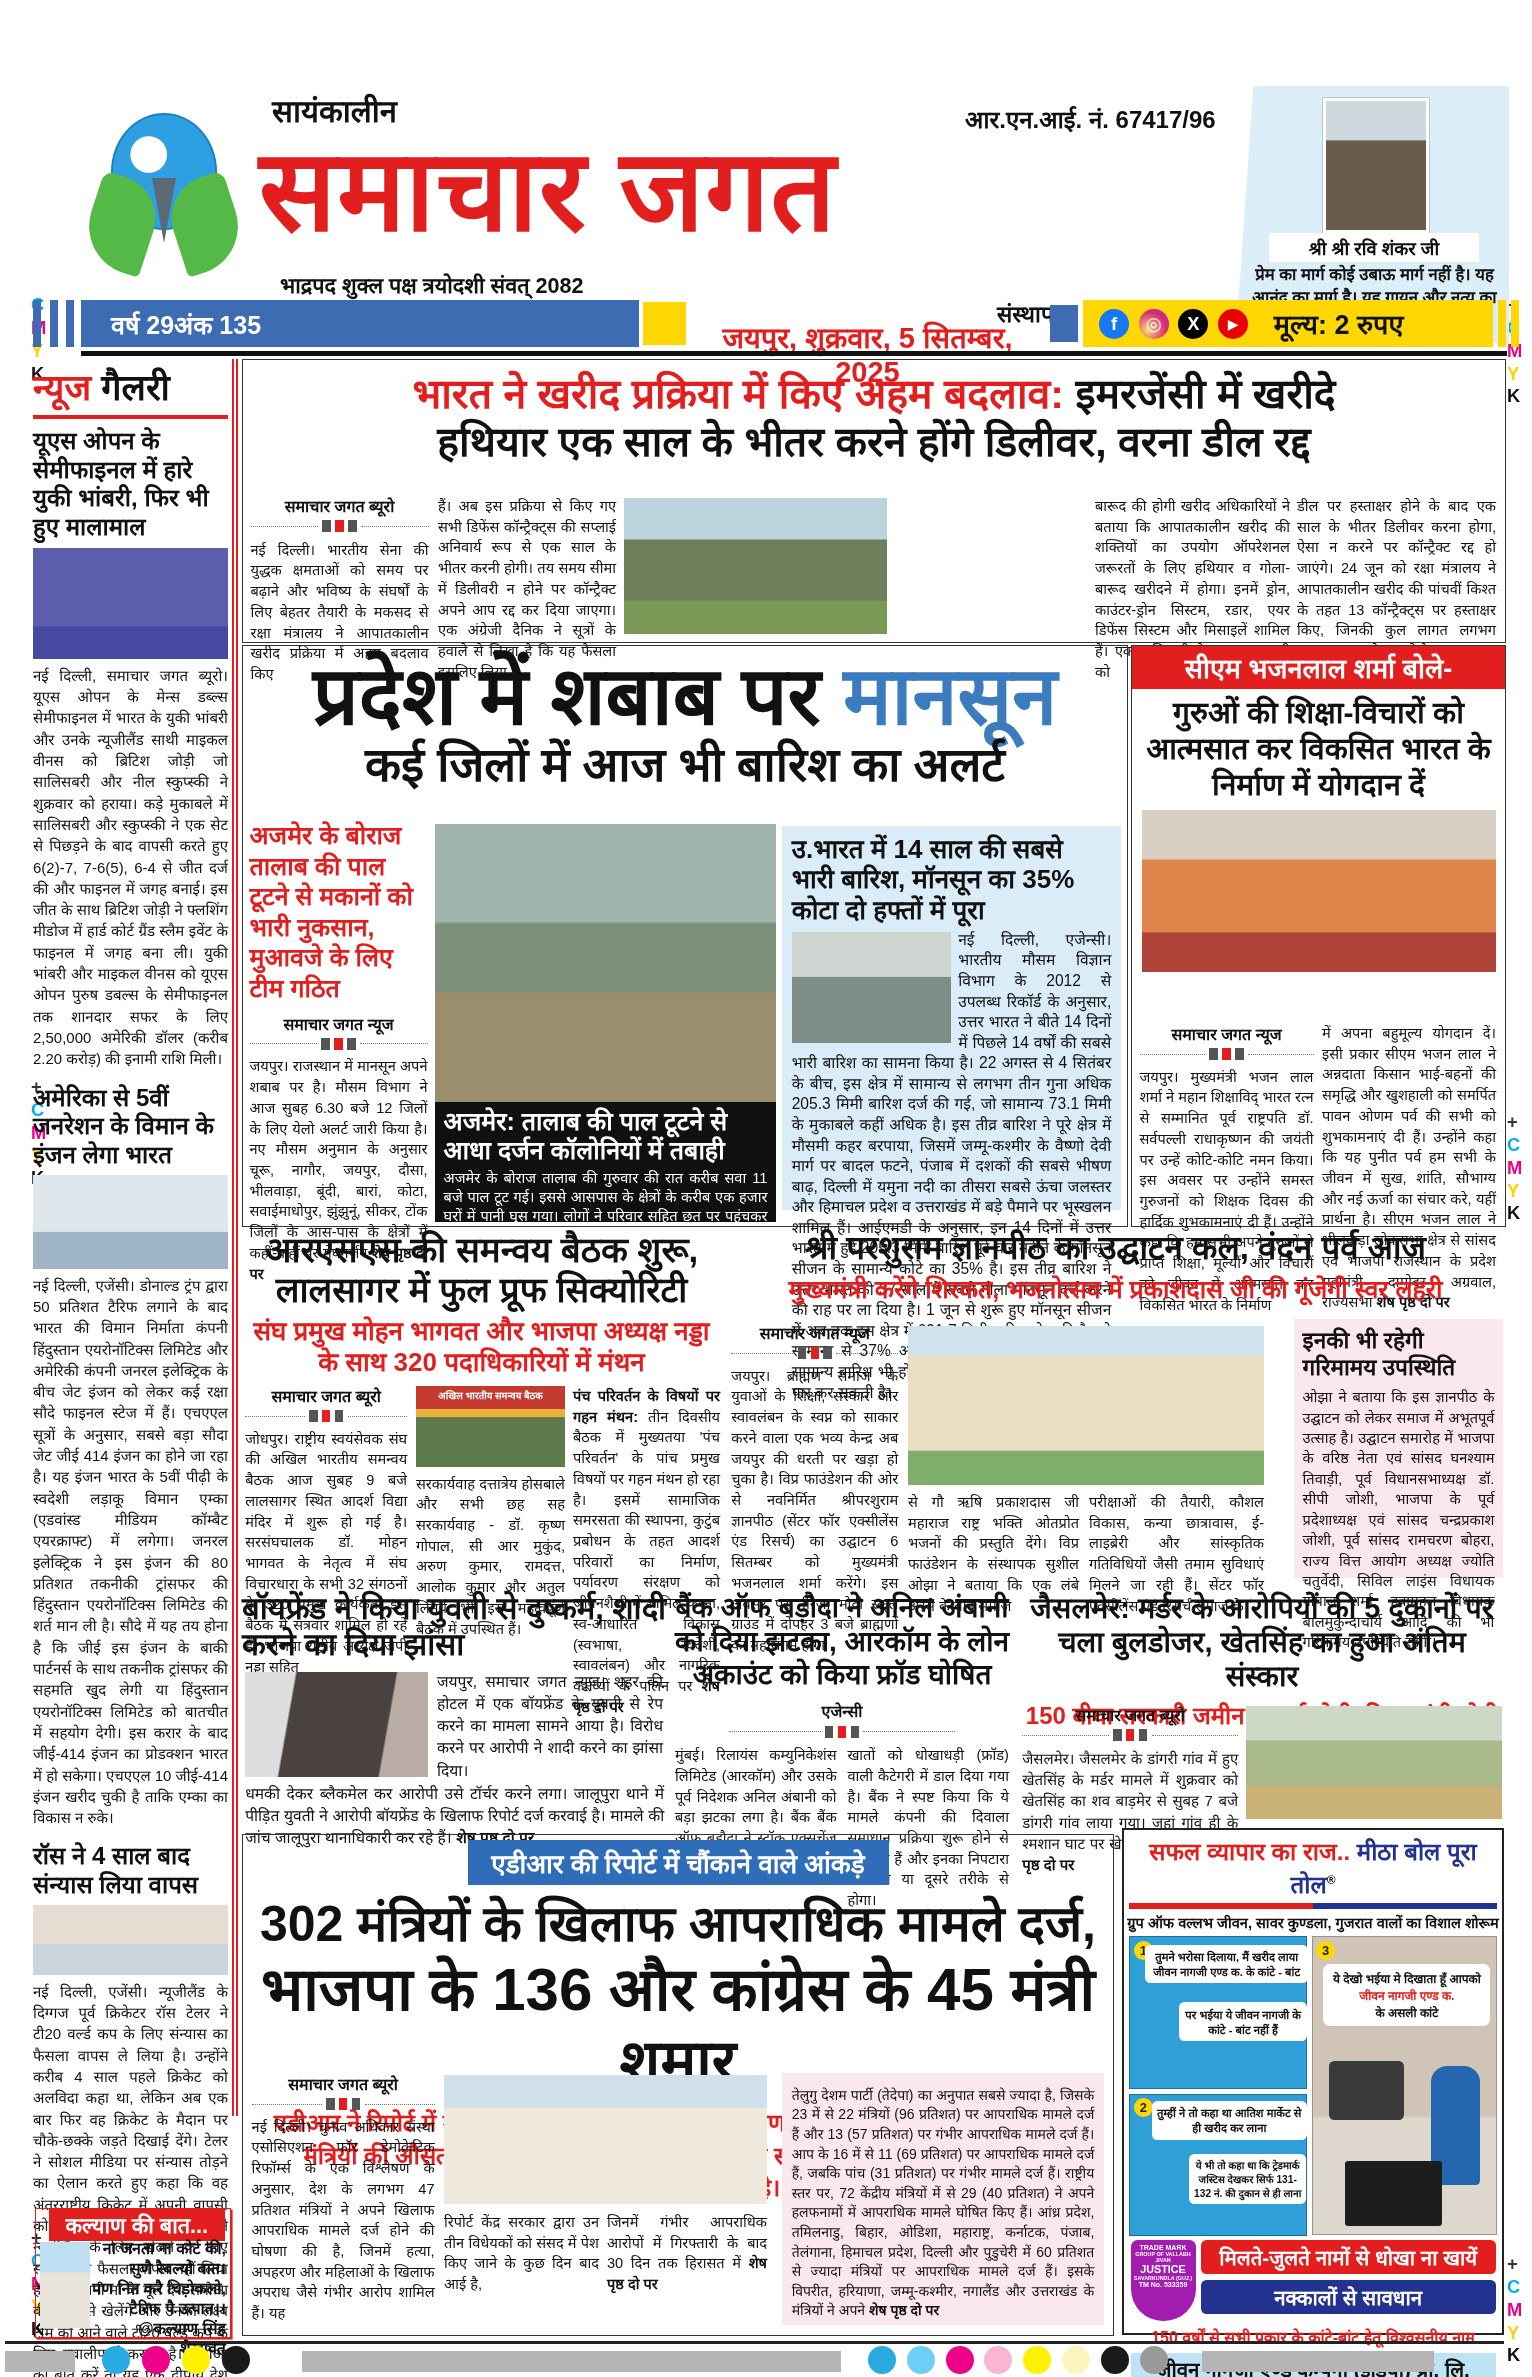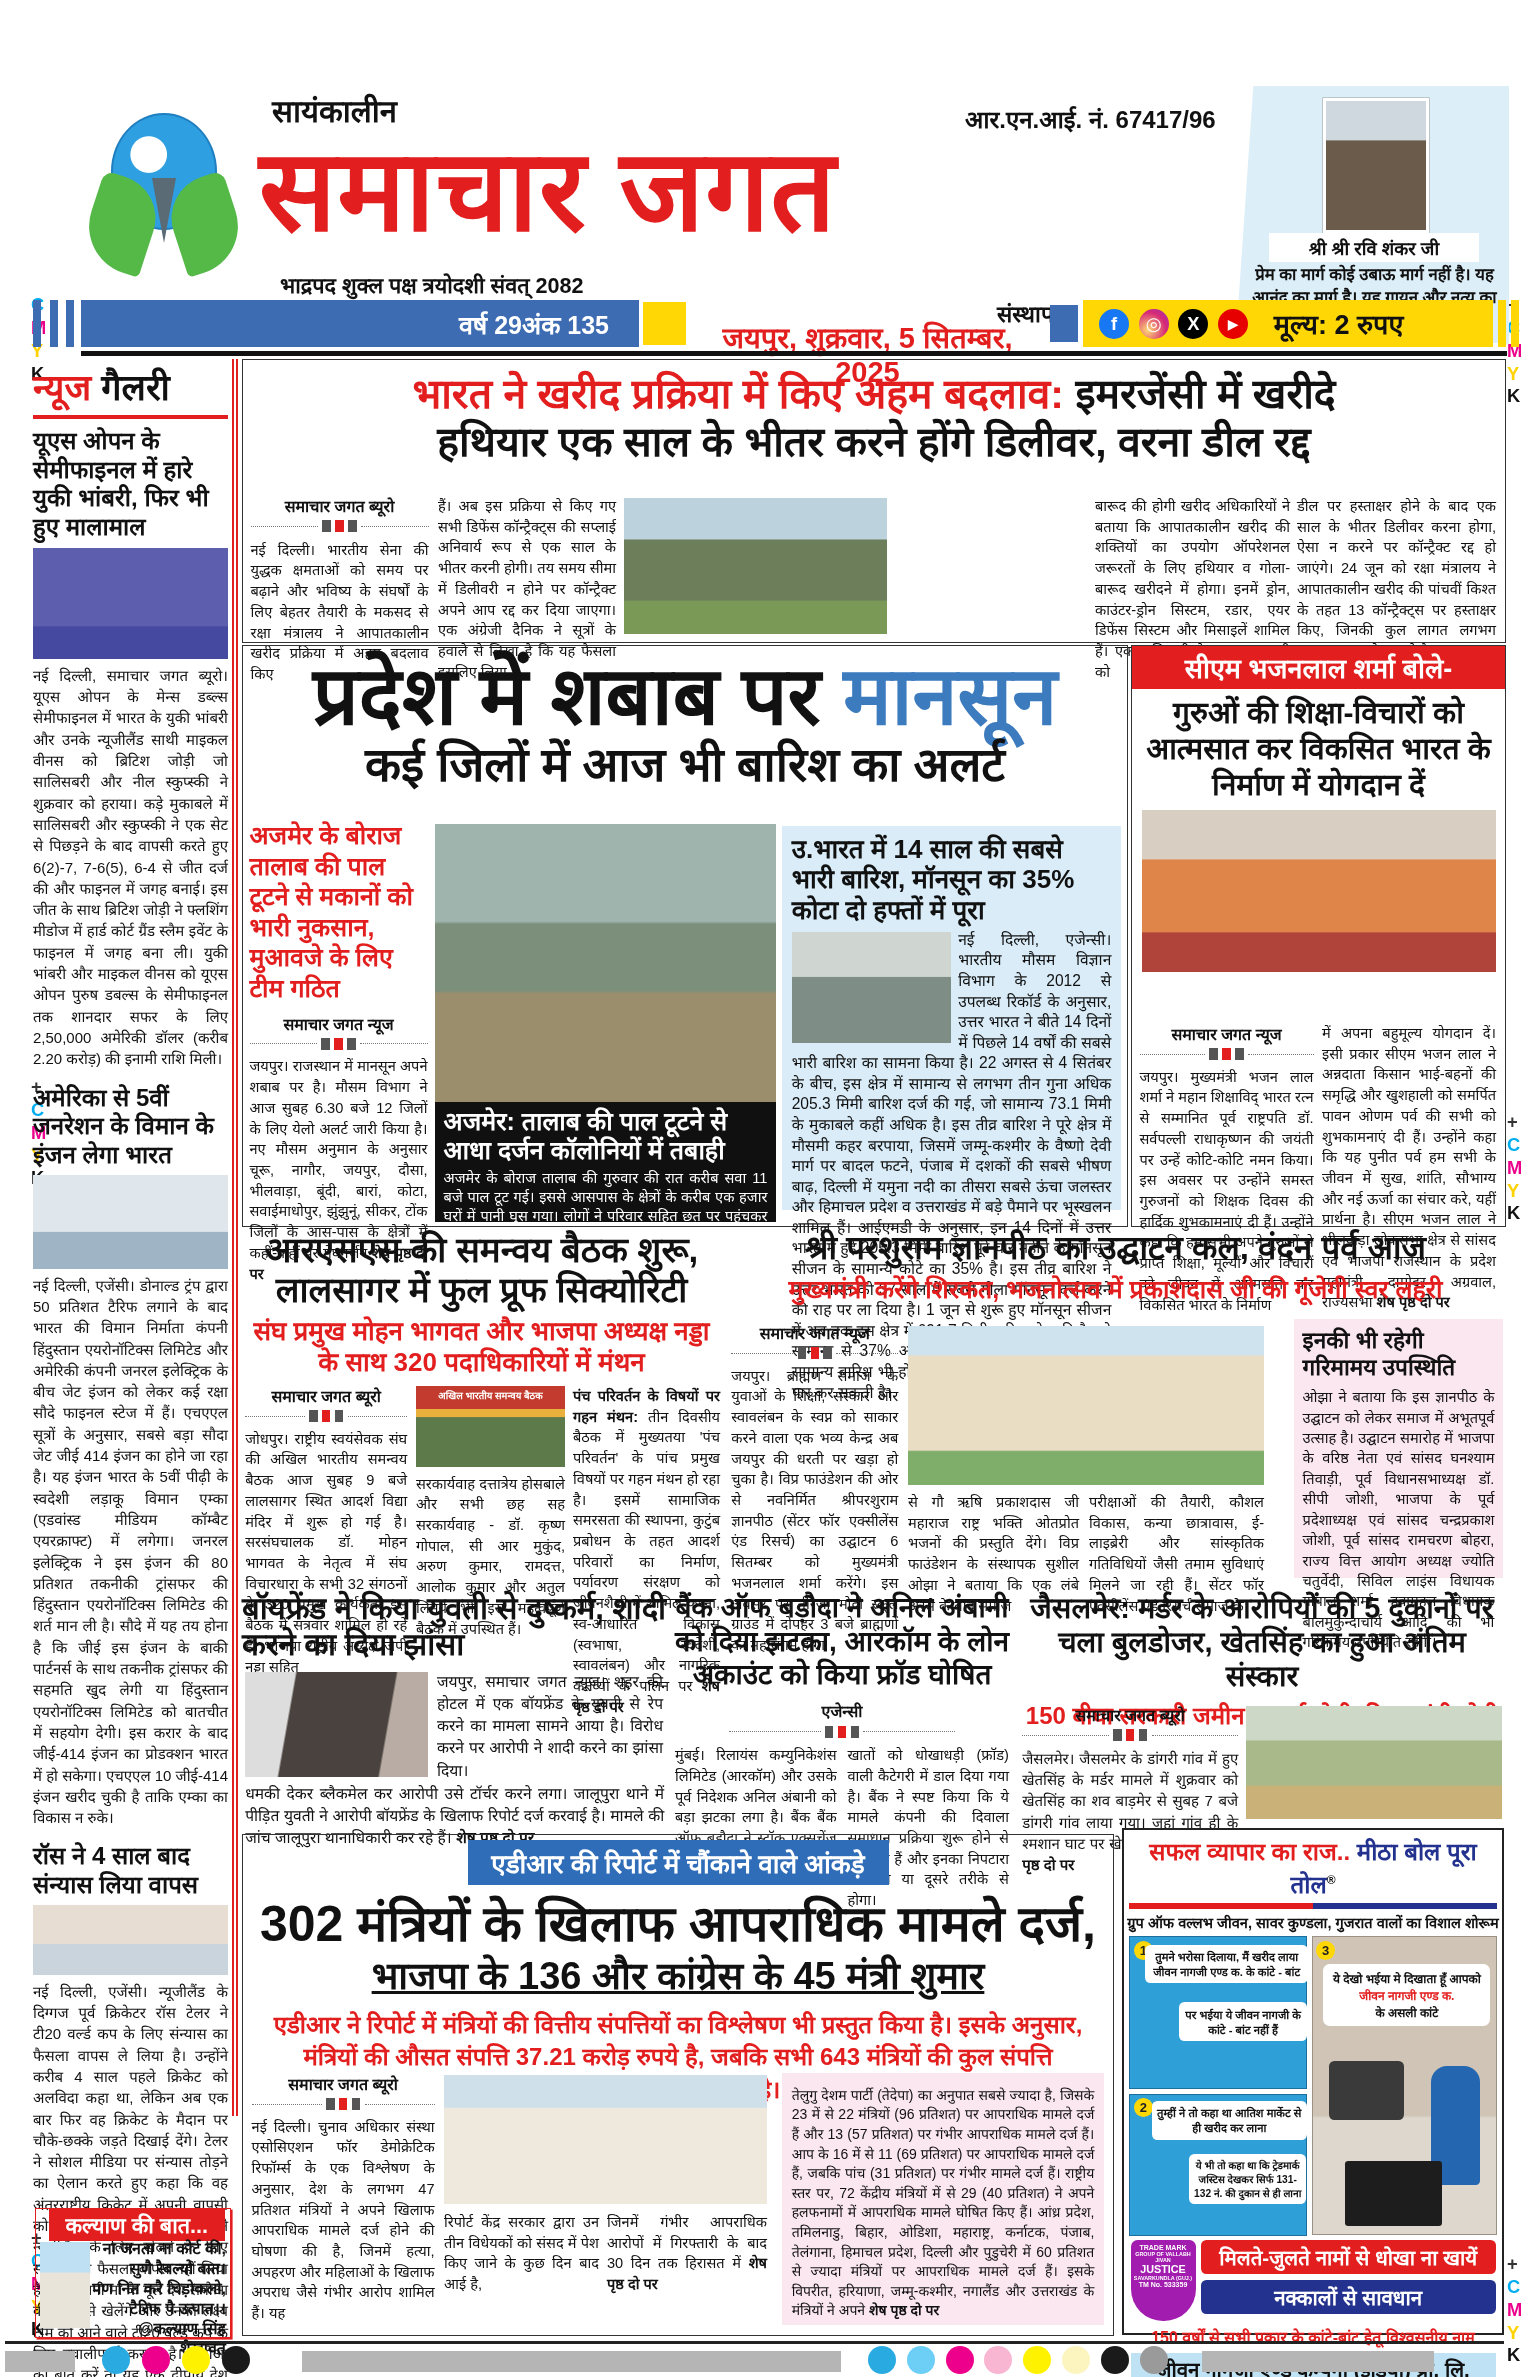--- a/index.html
+++ b/index.html
@@ -89,21 +89,21 @@
 
   <div class="abs" style="left:1237px;top:86px;width:272px;height:258px;background:#dceef8;clip-path:polygon(6% 0,100% 0,100% 100%,0 92%);">
     <div class="abs" style="left:86px;top:12px;width:100px;height:129px;background:linear-gradient(180deg,#cfd8df 0 30%,#6b5b4a 31% 100%);border:3.2px solid #fff;box-shadow:0 0 0 0.5px #999;"></div>
     <div class="abs b c" style="left:32px;top:147px;width:210px;font-size:18.3px;background:#fff;padding:2.2px 0;">श्री श्री रवि शंकर जी</div>
     <div class="abs b c" style="left:13.5px;top:178px;width:248px;font-size:16.7px;line-height:1.35;">प्रेम का मार्ग कोई उबाऊ मार्ग नहीं है। यह आनंद का मार्ग है। यह गायन और नृत्य का मार्ग है।</div>
   </div>
 
   <div class="abs" style="left:33px;top:300px;width:7.5px;height:47px;background:#3d6cb3;"></div>
   <div class="abs" style="left:50px;top:300px;width:7.5px;height:47px;background:#3d6cb3;"></div>
   <div class="abs" style="left:66px;top:300px;width:7.5px;height:47px;background:#3d6cb3;"></div>
-  <div class="abs" style="left:81px;top:300px;width:558px;height:47px;background:#3d6cb3;display:flex;align-items:center;justify-content:flex-end;padding:0 30px;box-sizing:border-box;">
+  <div class="abs" style="left:81px;top:300px;width:558px;height:47px;background:#3d6cb3;display:flex;align-items:center;justify-content:flex-start;padding:0 30px;box-sizing:border-box;">
     <span class="b white" style="font-size:25px;">वर्ष 29</span>
     <span class="b white" style="font-size:25px;">अंक 135</span>
   </div>
   <div class="abs" style="left:643px;top:302px;width:43px;height:43px;background:#ffd705;"></div>
   <div class="abs b c red" style="left:695px;top:317px;width:345px;font-size:29px;">जयपुर, शुक्रवार, 5 सितम्बर, 2025</div>
 
   <div class="abs" style="left:1050px;top:305px;width:28px;height:37px;background:#3d6cb3;"></div>
   <div class="abs" style="left:1083px;top:300px;width:410px;height:47px;background:#ffd705;display:flex;align-items:center;gap:9.7px;padding:0 16px;box-sizing:border-box;">
     <span class="icon-circle" style="background:#1877f2;">f</span>
     <span class="icon-circle" style="background:radial-gradient(circle at 30% 70%,#feda75,#d62976 60%,#962fbf);">◎</span>
@@ -293,21 +293,21 @@
           <span class="sq g"></span>
         </div>
       <div class="body-text" style="margin-top:6.5px;font-size:15px;"><span>जैसलमेर। जैसलमेर के डांगरी गांव में हुए खेतसिंह के मर्डर मामले में शुक्रवार को खेतसिंह का शव बाड़मेर से सुबह 7 बजे डांगरी गांव लाया गया। जहां गांव ही के श्मशान घाट पर खेत सिंह का अंतिम</span> <span class="cont">शेष पृष्ठ दो पर</span></div>
     </div>
     <div class="photo abs" style="left:226px;top:115px;width:256px;height:113px;background:linear-gradient(180deg,#cdd8c7 0 30%,#a9b98a 31% 70%,#c9b178 71% 100%);"></div>
   </div>
 
   <div class="abs border-box" style="left:242px;top:1834px;width:870px;height:500px;">
     <div class="banner-blue" style="width:421px;margin:5.4px auto 0;font-size:26px;padding:4.3px 0;">एडीआर की रिपोर्ट में चौंकाने वाले आंकड़े</div>
     <div class="b c" style="font-size:50px;line-height:1.2;margin-top:8.6px;">302 मंत्रियों के खिलाफ आपराधिक मामले दर्ज,</div>
-    <div class="b c" style="font-size:38px;line-height:1.2;text-decoration:underline;">भाजपा के 136 और कांग्रेस के 45 मंत्री शुमार</div>
+    <div class="b c" style="font-size:60px;line-height:1.2;">भाजपा के 136 और कांग्रेस के 45 मंत्री शुमार</div>
     <div class="b c red" style="font-size:24px;line-height:1.35;margin-top:9.7px;padding:0 21.6px;">एडीआर ने रिपोर्ट में मंत्रियों की वित्तीय संपत्तियों का विश्लेषण भी प्रस्तुत किया है। इसके अनुसार, मंत्रियों की औसत संपत्ति 37.21 करोड़ रुपये है, जबकि सभी 643 मंत्रियों की कुल संपत्ति 23,929 करोड़ रुपये है।</div>
 
     <div class="abs" style="left:8.6px;top:238px;width:183px;">
       <div class="byline">समाचार जगत ब्यूरो</div>
       <div class="divider">
           <span class="sq g"></span>
           <span class="sq r"></span>
           <span class="sq g"></span>
         </div>
       <div class="body-text" style="margin-top:6.5px;">नई दिल्ली। चुनाव अधिकार संस्था एसोसिएशन फॉर डेमोक्रेटिक रिफॉर्म्स के एक विश्लेषण के अनुसार, देश के लगभग 47 प्रतिशत मंत्रियों ने अपने खिलाफ आपराधिक मामले दर्ज होने की घोषणा की है, जिनमें हत्या, अपहरण और महिलाओं के खिलाफ अपराध जैसे गंभीर आरोप शामिल हैं। यह</div>

